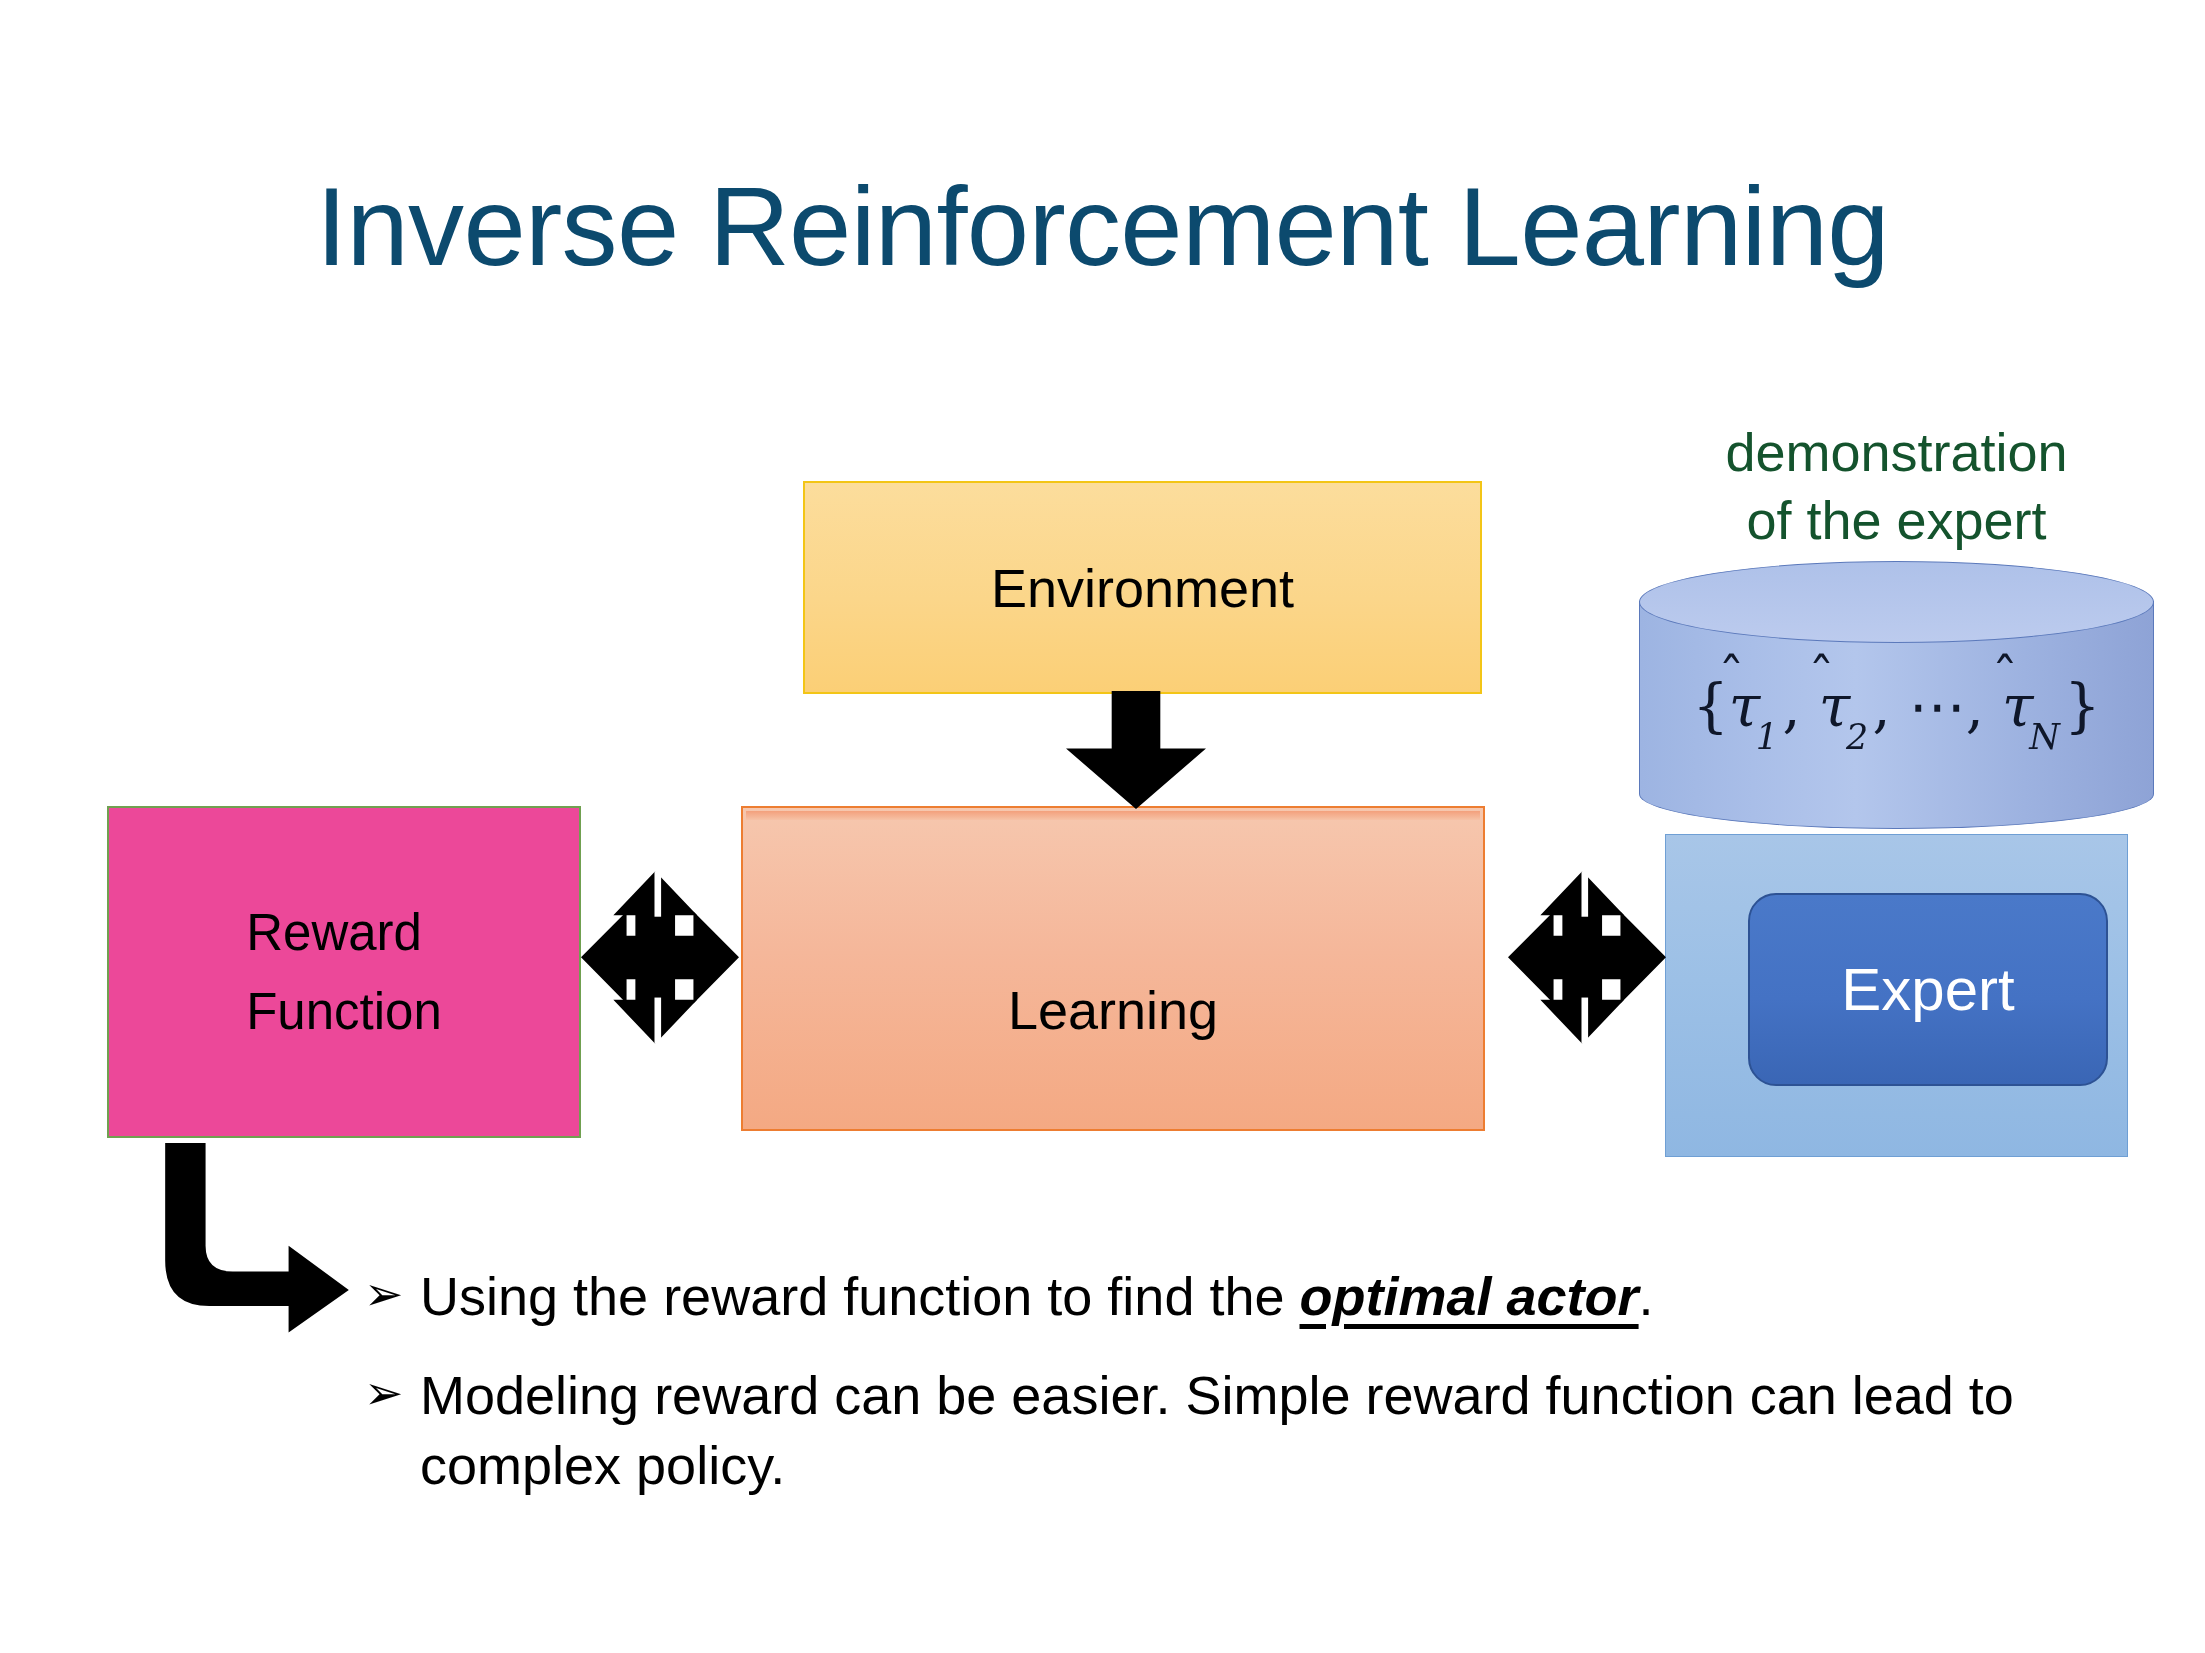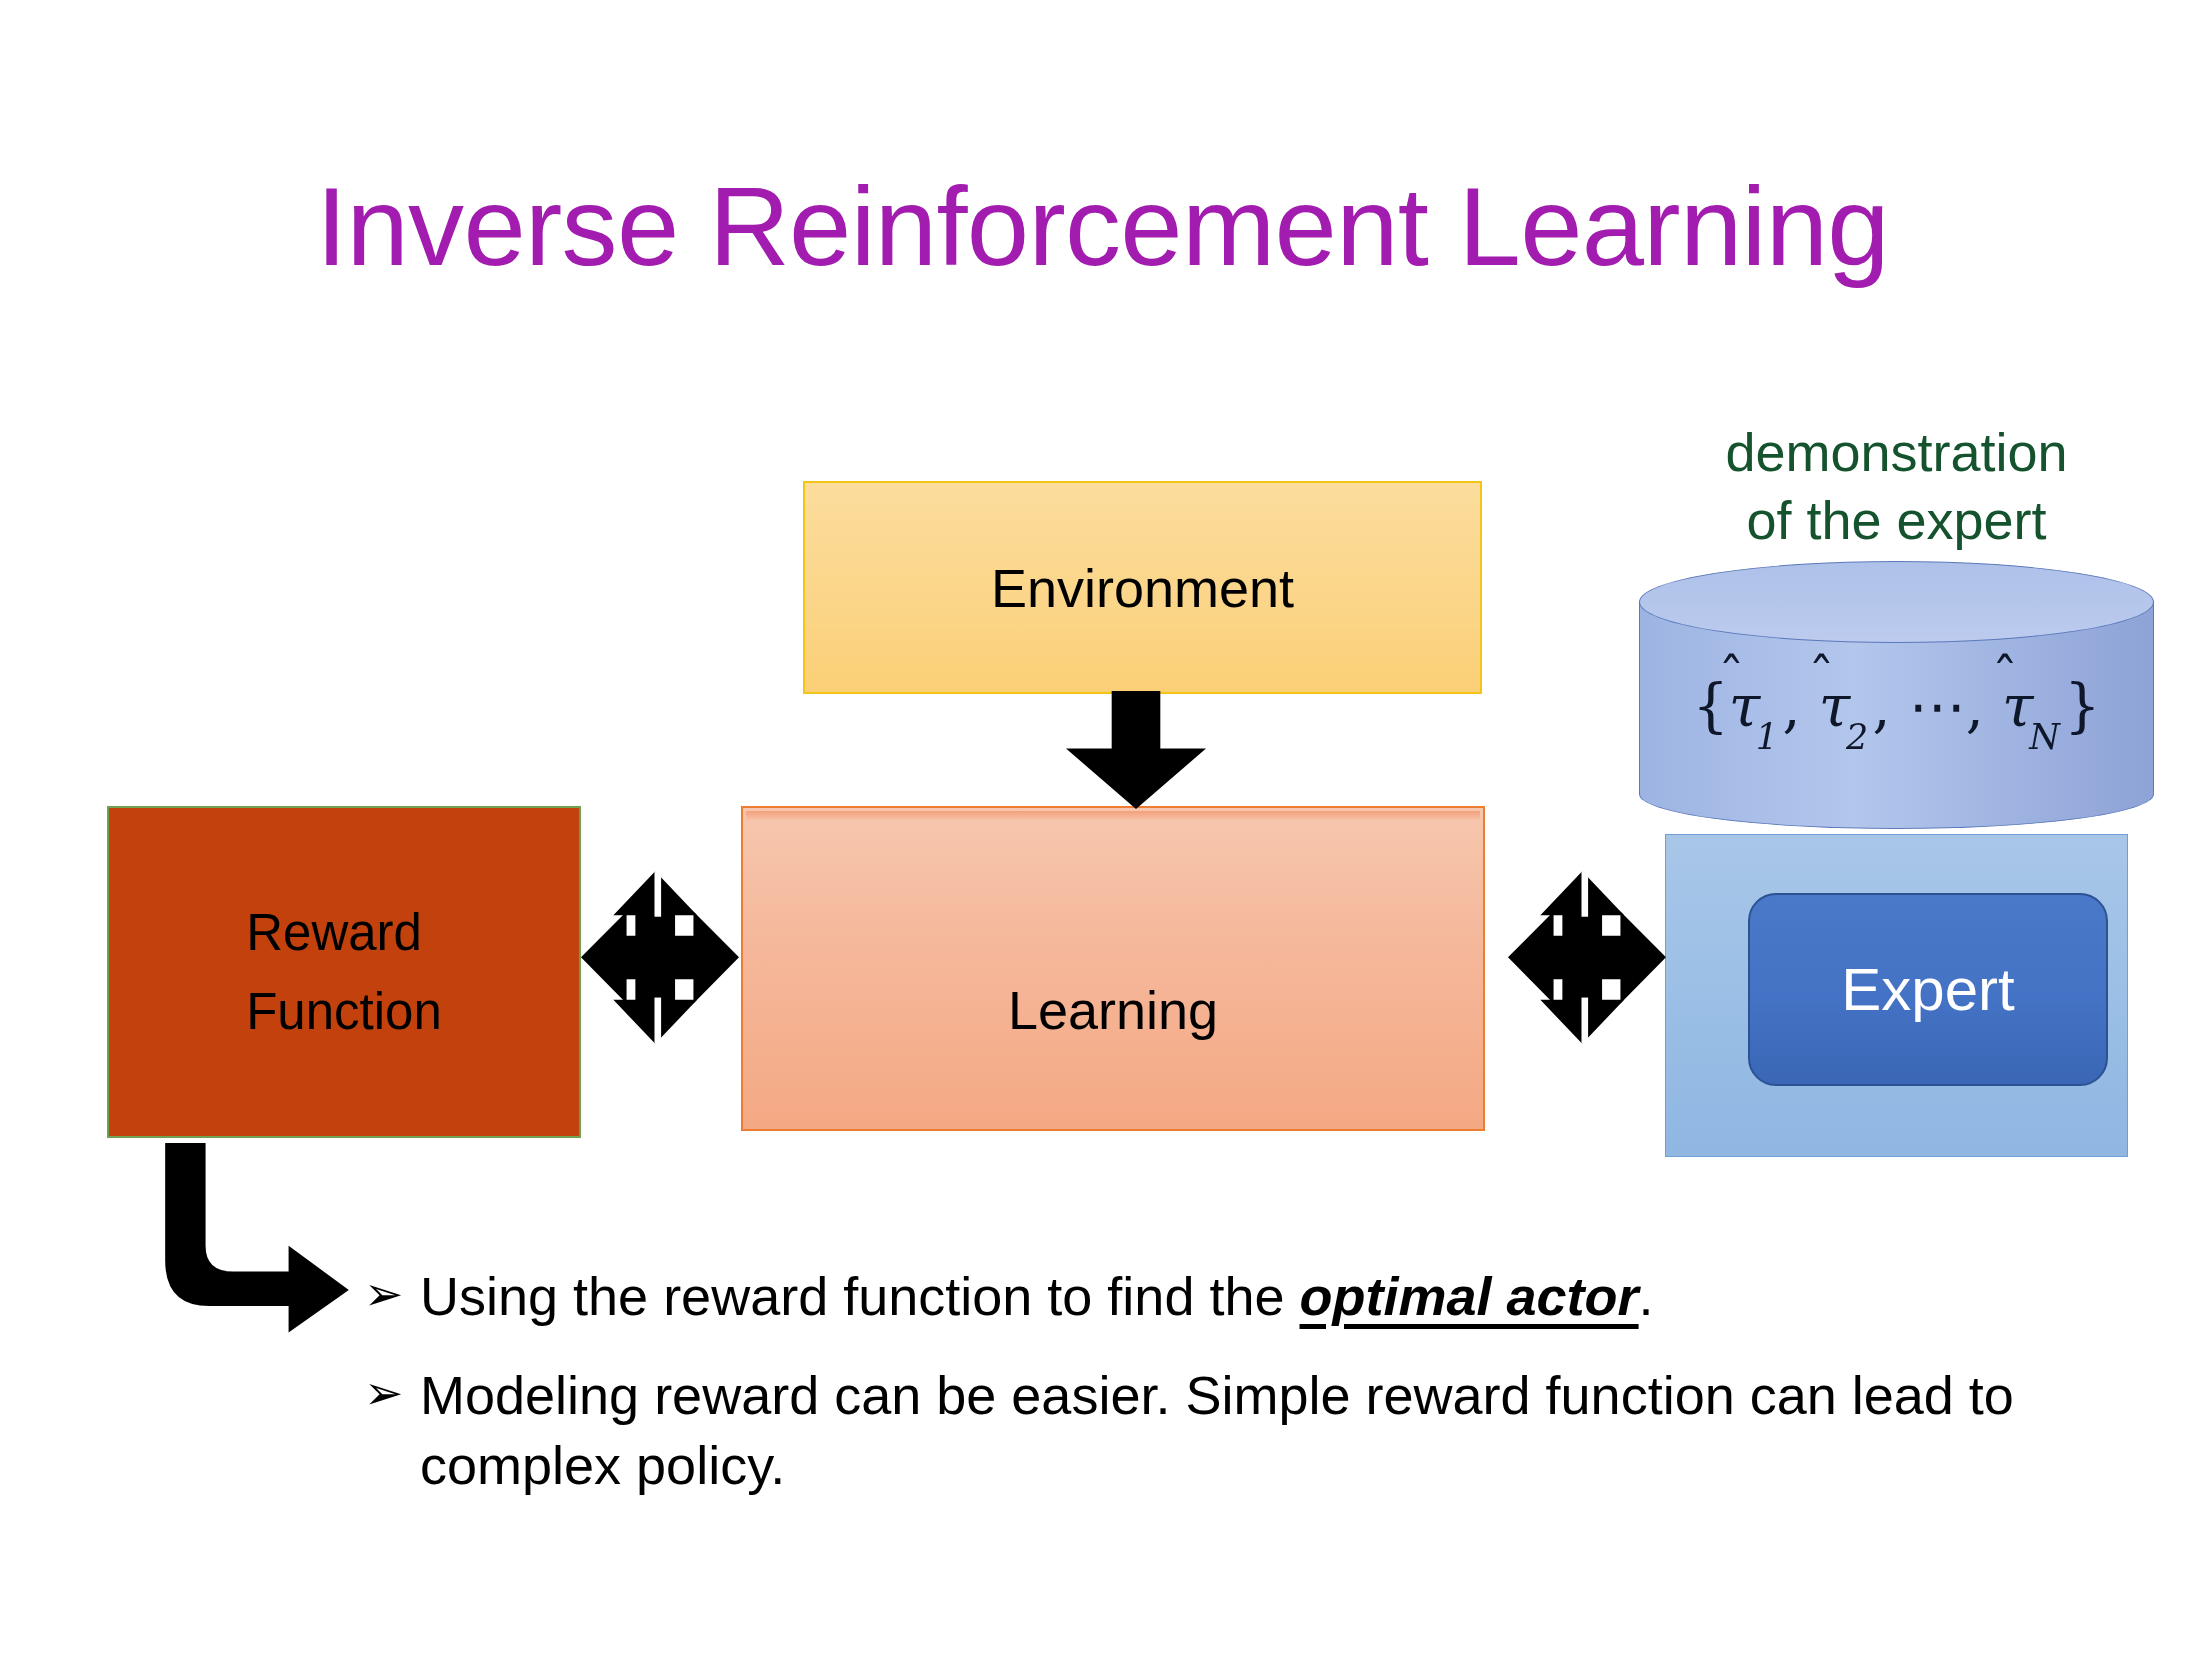--- a/index.html
+++ b/index.html
@@ -20,21 +20,21 @@
   #slide-title {
     position: absolute;
     left: 0;
     top: 171px;
     width: 2205px;
     text-align: center;
     font-size: 112px;
     line-height: 1.0;
     font-weight: 300;
     letter-spacing: -0.7px;
-    color: #a21caf;
+    color: #0c4a6e;
     white-space: nowrap;
   }
 
   
   .proc-box {
     position: absolute;
     box-sizing: border-box;
     display: flex;
     align-items: center;
     justify-content: center;
@@ -73,21 +73,21 @@
     height: 8.8px;
     background: linear-gradient(to bottom, #f3a07c, #f6c2a6);
     pointer-events: none;
   }
 
   #reward-box {
     left: 107px;
     top: 806px;
     width: 474px;
     height: 332px;
-    background: #c2410c;
+    background: #ec4899;
     border: 2.2px solid #70a050;
     font-size: 51px;
     line-height: 1.55;
     font-weight: 400;
   }
 
   .box-label { position: relative; z-index: 2; }
 
   
   #expert-panel {

